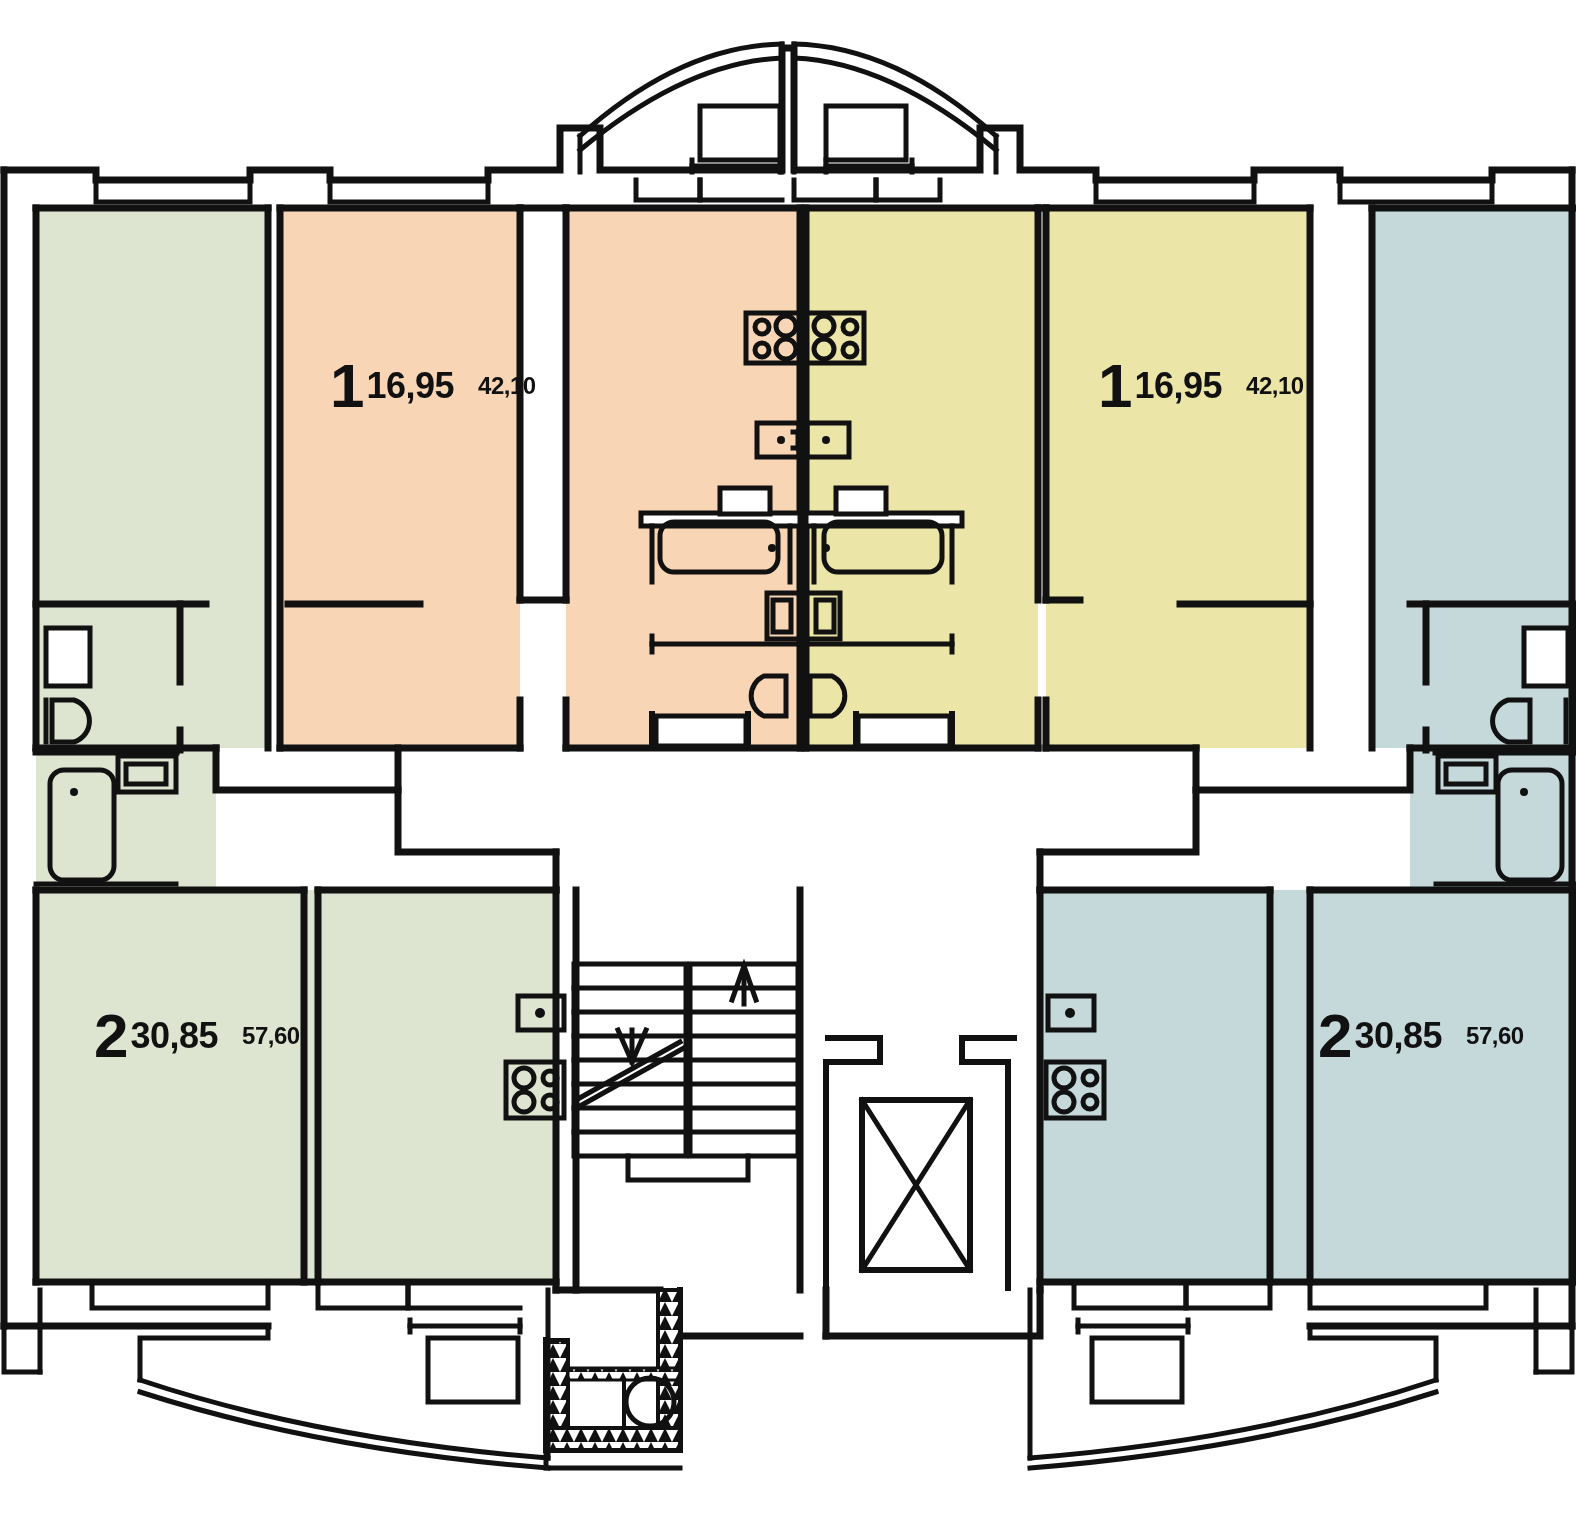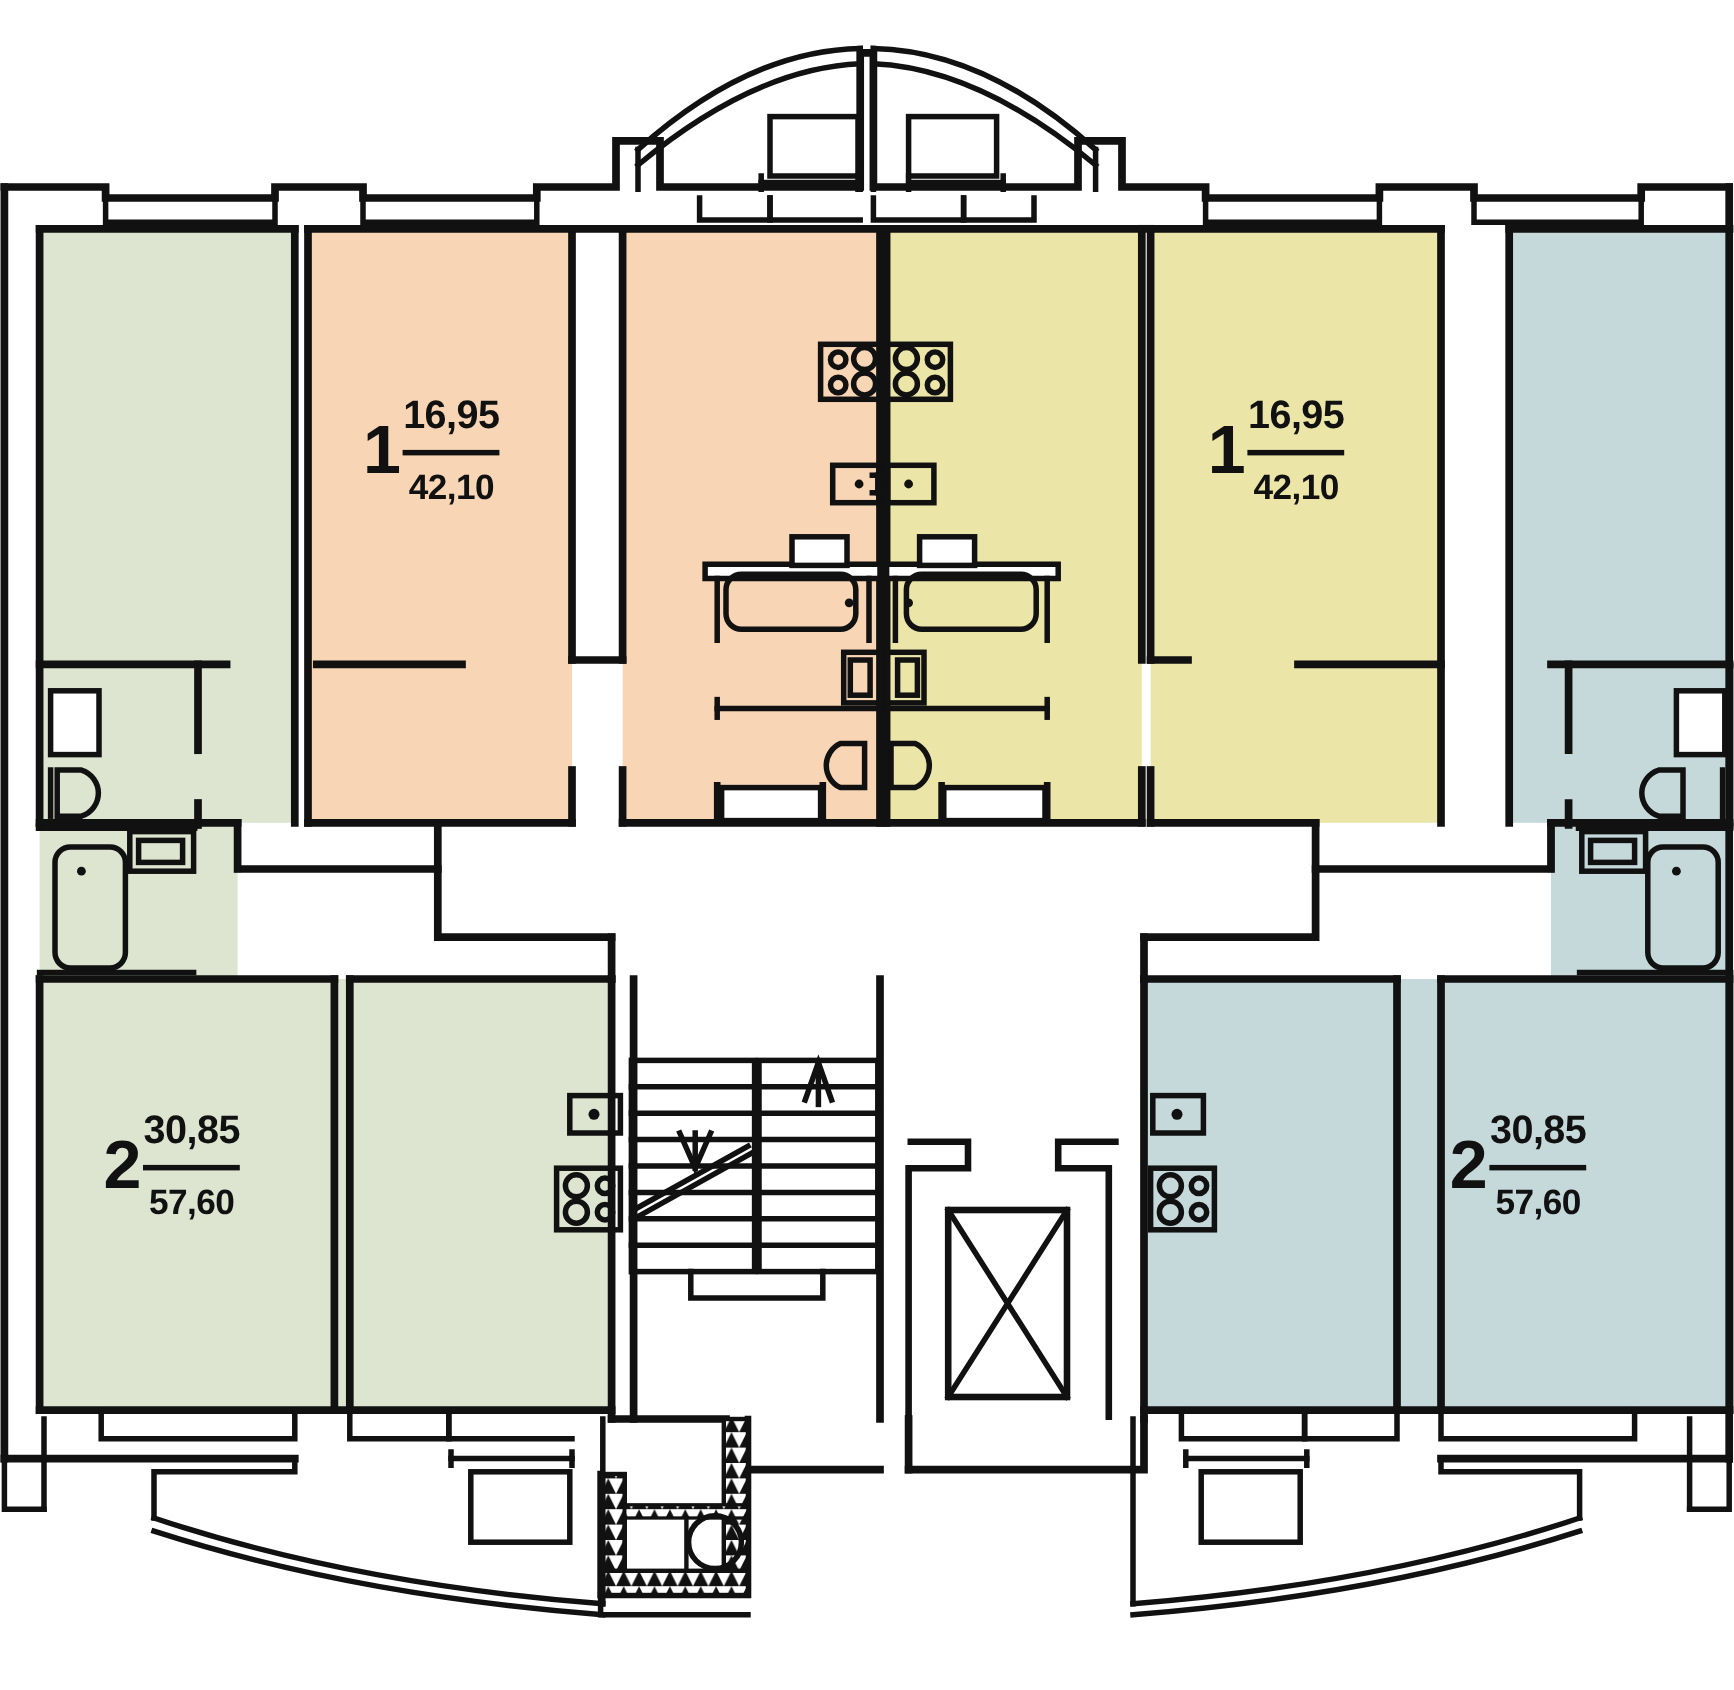--- a/index.html
+++ b/index.html
@@ -2,24 +2,24 @@
 <html><head>
 <meta charset="utf-8">
 <title>Floor Plan</title>
 <style>
   html,body{margin:0;padding:0;background:#ffffff;}
   body{font-family:"Liberation Sans",sans-serif;}
   #stage{position:relative;width:1576px;height:1536px;background:#ffffff;overflow:hidden;}
   #plan{position:absolute;left:0;top:0;width:1576px;height:1536px;}
   .lbl{position:absolute;display:flex;align-items:center;font-family:"Liberation Sans",sans-serif;color:#111111;}
   .lbl .big{font-size:62px;font-weight:700;line-height:0.9;letter-spacing:-1px;}
-  .lbl .frac{display:flex;flex-direction:column;align-items:center;margin-left:3px;gap:12px;}
+  .lbl .frac{display:flex;flex-direction:row;align-items:center;margin-left:3px;gap:12px;}
   .lbl .frac .num{font-size:36px;font-weight:700;line-height:1.06;letter-spacing:-0.5px;}
   .lbl .frac .bar{width:100%;height:5px;background:#111111;margin:1px 0 1px 0;}
-  .lbl .frac .den{font-size:32px;font-weight:700;line-height:1.06;letter-spacing:-0.5px;}
+  .lbl .frac .den{font-size:24px;font-weight:700;line-height:1.06;letter-spacing:-0.5px;}
 </style>
 </head>
 <body>
 
 <div id="stage">
 
   <svg id="plan" viewBox="0 0 1576 1536" xmlns="http://www.w3.org/2000/svg">
     <defs>
       <pattern id="hatch" width="14" height="14" patternUnits="userSpaceOnUse">
         <rect width="14" height="14" fill="#ffffff"></rect>

